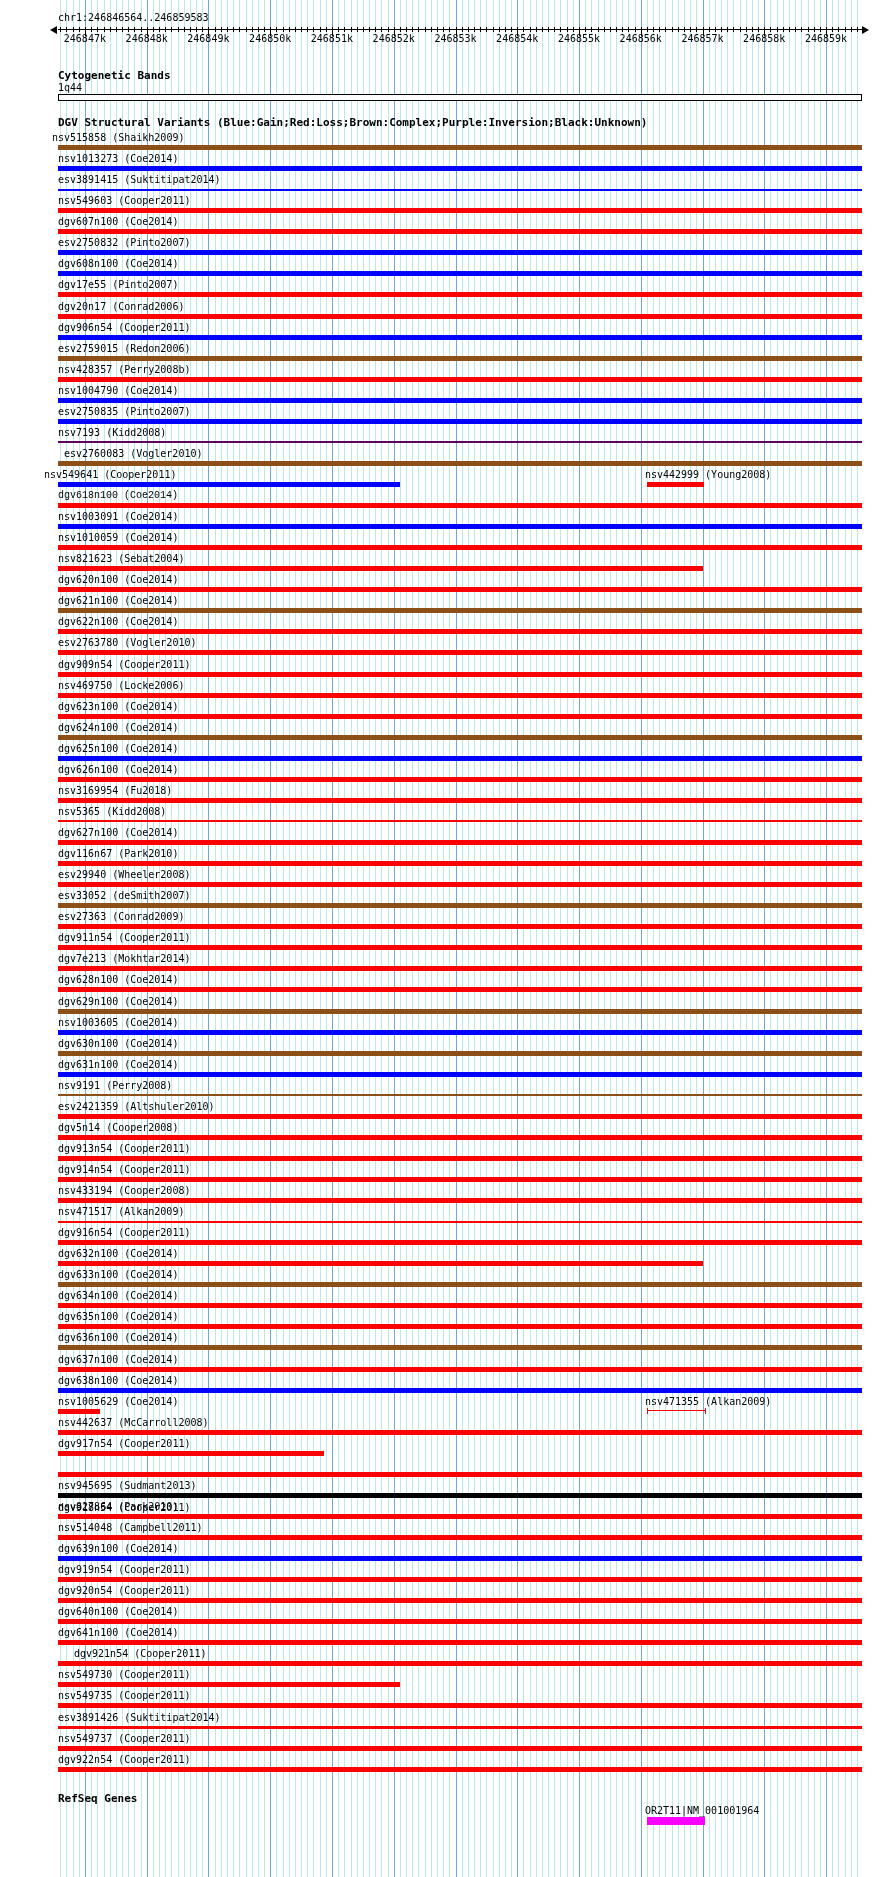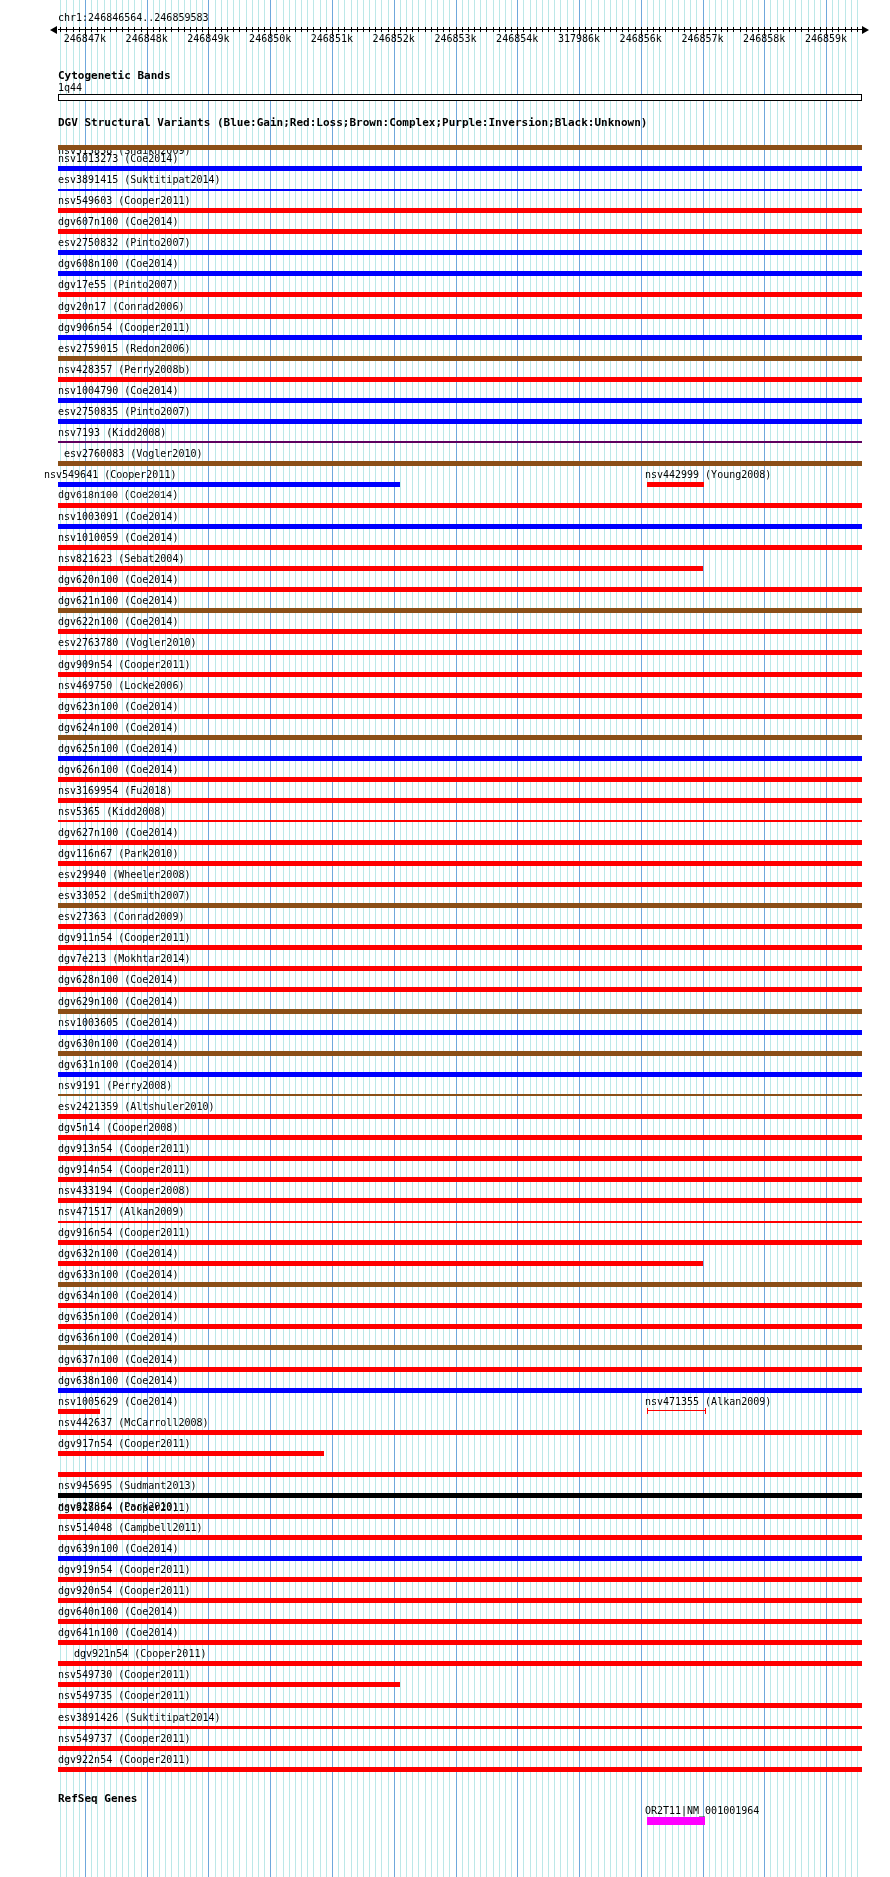--- a/index.html
+++ b/index.html
@@ -296,36 +296,36 @@
       </div>
     <div id="ruler-labels">
         <div class="t ruler-label" style="left: 53.9px; top: 34px;">246847k</div>
         <div class="t ruler-label" style="left: 115.7px; top: 34px;">246848k</div>
         <div class="t ruler-label" style="left: 177.4px; top: 34px;">246849k</div>
         <div class="t ruler-label" style="left: 239.2px; top: 34px;">246850k</div>
         <div class="t ruler-label" style="left: 300.9px; top: 34px;">246851k</div>
         <div class="t ruler-label" style="left: 362.7px; top: 34px;">246852k</div>
         <div class="t ruler-label" style="left: 424.5px; top: 34px;">246853k</div>
         <div class="t ruler-label" style="left: 486.2px; top: 34px;">246854k</div>
-        <div class="t ruler-label" style="left: 548px; top: 34px;">317986k</div>
+        <div class="t ruler-label" style="left: 548px; top: 34px;">246855k</div>
         <div class="t ruler-label" style="left: 609.7px; top: 34px;">246856k</div>
         <div class="t ruler-label" style="left: 671.5px; top: 34px;">246857k</div>
         <div class="t ruler-label" style="left: 733.2px; top: 34px;">246858k</div>
         <div class="t ruler-label" style="left: 795px; top: 34px;">246859k</div>
       </div>
   </div>
 
   <div class="t hdr" style="left:58px;top:70px;">Cytogenetic Bands</div>
   <div class="t" style="left:58px;top:83px;">1q44</div>
   <div class="bandrect" style="left: 58px; top: 94px; width: 802px; height: 5px; border-color: rgb(0, 0, 0);"></div>
 
   <div class="t hdr" style="left:58px;top:117px;">DGV Structural Variants (Blue:Gain;Red:Loss;Brown:Complex;Purple:Inversion;Black:Unknown)</div>
 
   <div id="variants-layer">
-      <div class="t" style="left: 58px; top: 133px; margin-top: 13px;">nsv515858 (Shaikh2009)</div>
+      <div class="t" style="left: 52px; top: 133px;">nsv515858 (Shaikh2009)</div>
       <div class="bar" style="left: 58px; top: 145px; width: 804px; height: 5px; background: rgb(139, 79, 23);"></div>
       <div class="t" style="left: 58px; top: 154.1px;">nsv1013273 (Coe2014)</div>
       <div class="bar" style="left: 58px; top: 166.1px; width: 804px; height: 5px; background: rgb(0, 0, 255);"></div>
       <div class="t" style="left: 58px; top: 175.1px;">esv3891415 (Suktitipat2014)</div>
       <div class="bar" style="left: 58px; top: 188.6px; width: 804px; height: 2px; background: rgb(0, 0, 255);"></div>
       <div class="t" style="left: 58px; top: 196.2px;">nsv549603 (Cooper2011)</div>
       <div class="bar" style="left: 58px; top: 208.2px; width: 804px; height: 5px; background: rgb(255, 0, 0);"></div>
       <div class="t" style="left: 58px; top: 217.2px;">dgv607n100 (Coe2014)</div>
       <div class="bar" style="left: 58px; top: 229.2px; width: 804px; height: 5px; background: rgb(255, 0, 0);"></div>
       <div class="t" style="left: 58px; top: 238.3px;">esv2750832 (Pinto2007)</div>

